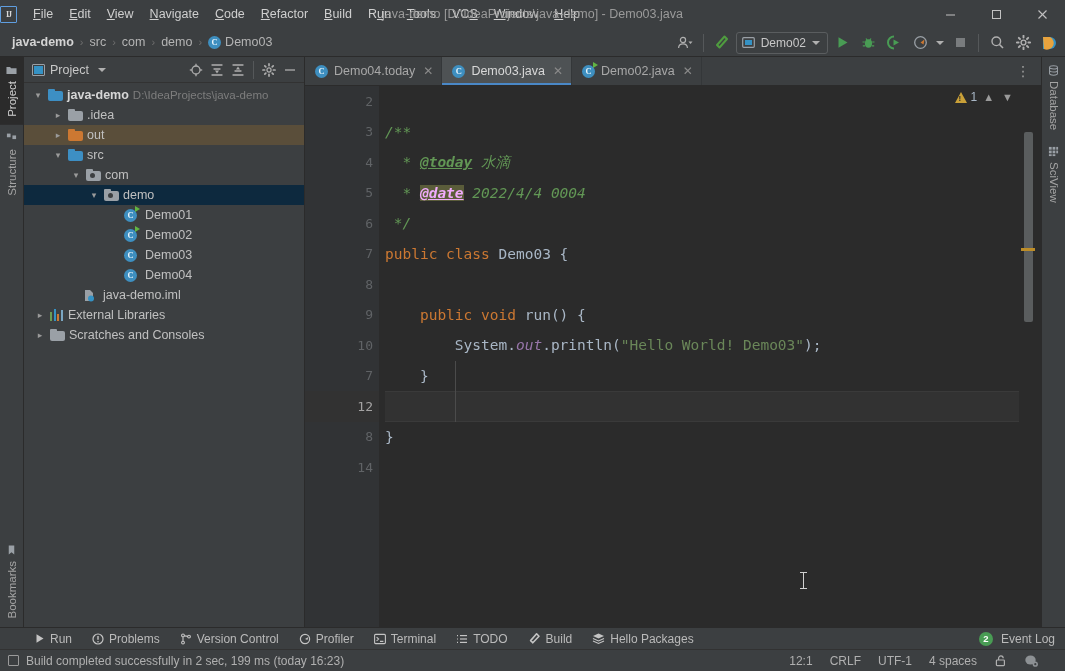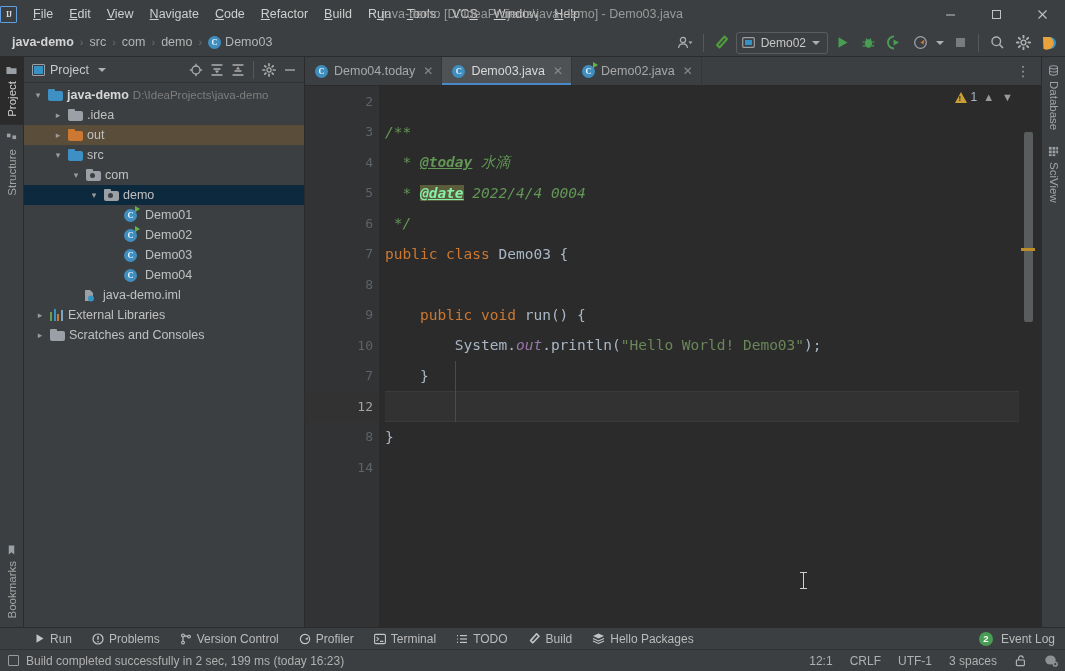--- a/index.html
+++ b/index.html
@@ -223,21 +223,21 @@
     font-family: "DejaVu Sans Mono", monospace; font-size: 14.5px;
     padding-left: 6px; min-width: 0; overflow: hidden;
   }
   .cline { height: 30.5px; display: flex; align-items: center; white-space: pre; }
   .cline.cur { background: #323232; box-shadow: inset 0 -1px 0 #3a3a3a, inset 0 1px 0 #3a3a3a; }
   .kw { color: #cc7832; }
   .cls { color: #a9b7c6; }
   .str { color: #6a8759; }
   .cmt { color: #629755; font-style: italic; }
   .tag { color: #629755; font-style: italic; text-decoration: underline; font-weight: bold; }
-  .tag-hl { background: #5a5c3a; color: #86efac; font-style: italic; text-decoration: underline; font-weight: bold; }
+  .tag-hl { background: #5a5c3a; color: #f0abfc; font-style: italic; text-decoration: underline; font-weight: bold; }
   .plain { color: #a9b7c6; }
   .field { color: #9876aa; font-style: italic; }
   .indent-guide {
     position: absolute; width: 1px; background: #4b4b4b;
   }
 
   .inspect-strip {
     width: 22px; flex: 0 0 22px; background: #2b2b2b; position: relative;
   }
   .scrollthumb {
@@ -292,21 +292,21 @@
     width: 14px; height: 14px; border-radius: 50%; background: #499c54;
     color: #fff; font-size: 9.5px; display: flex; align-items: center; justify-content: center;
     font-weight: bold;
   }
 
   .statusbar {
     height: 22px; flex: 0 0 22px; background: #3c3f41; display: flex; align-items: center;
     font-size: 12px; color: #b0b0b0; border-top: 1px solid #323232;
   }
   .sb-left { display: flex; align-items: center; gap: 7px; padding-left: 8px; }
-  .sb-right { margin-left: auto; display: flex; align-items: center; gap: 13px; padding-right: 4px; justify-content: center; }
+  .sb-right { margin-left: auto; display: flex; align-items: center; gap: 13px; padding-right: 24px; justify-content: center; }
   .sb-cell { cursor: default; padding: 1px 2px; white-space: nowrap; }
   .sb-sq {
     width: 11px; height: 11px; border: 1.4px solid #9a9a9a; border-radius: 1px;
   }
   svg { display: block; }
 </style>
 </head>
 <body>
 
 <div class="app">
@@ -870,21 +870,21 @@
 
   <div class="statusbar">
     <div class="sb-left">
       <span class="sb-sq"></span>
       <span>Build completed successfully in 2 sec, 199 ms (today 16:23)</span>
     </div>
     <div class="sb-right">
       <span class="sb-cell">12:1</span>
       <span class="sb-cell">CRLF</span>
       <span class="sb-cell">UTF-1</span>
-      <span class="sb-cell">3 spaces</span>
+      <span class="sb-cell">4 spaces</span>
       <span class="sb-cell">
         <svg width="13" height="13" viewBox="0 0 13 13">
           <rect x="2.4" y="6" width="8" height="5.6" fill="none" stroke="#b0b0b0" stroke-width="1.2" rx="0.8"></rect>
           <path d="M4.6 6V4.2a2.3 2.3 0 0 1 4.6 0" fill="none" stroke="#b0b0b0" stroke-width="1.2"></path>
         </svg>
       </span>
       <span class="sb-cell">
         <svg width="15" height="14" viewBox="0 0 15 14">
           <ellipse cx="6.5" cy="6" rx="5.2" ry="4.6" fill="#8d9194"></ellipse>
           <circle cx="11.3" cy="10.2" r="2.6" fill="#8d9194"></circle>

